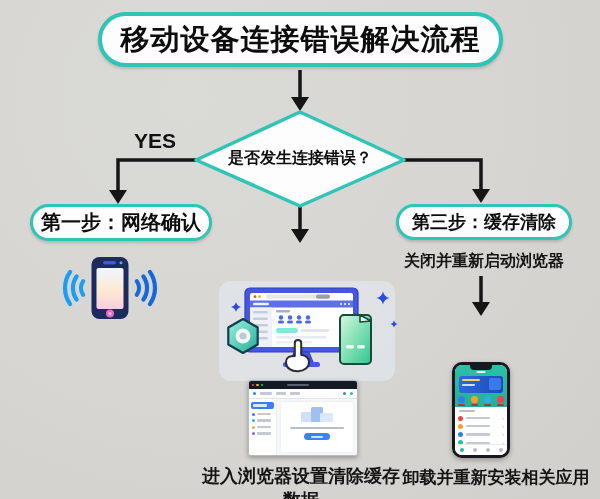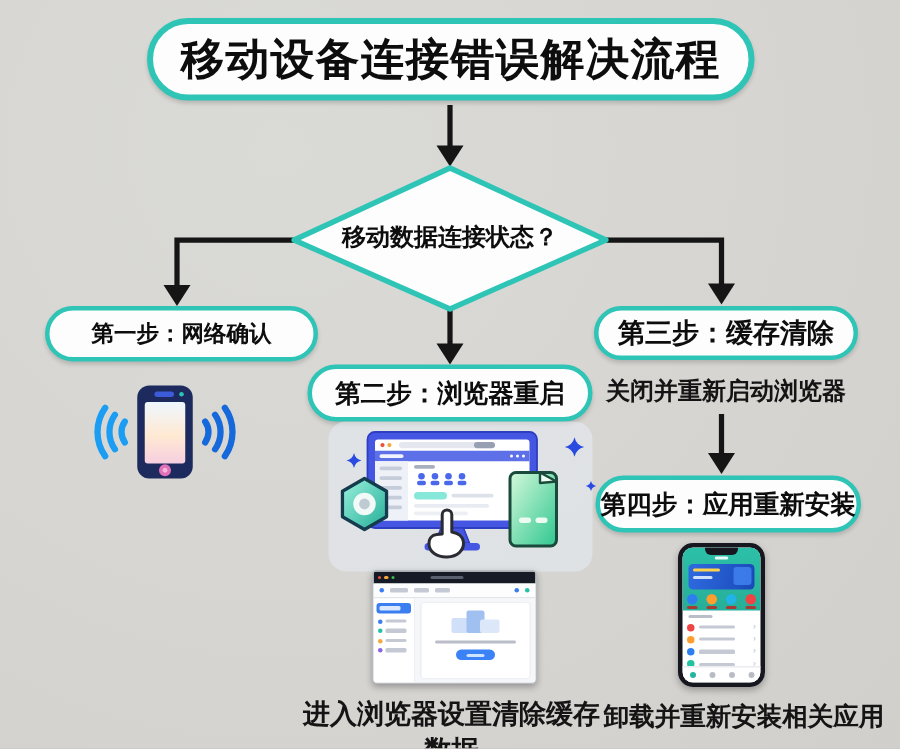--- a/index.html
+++ b/index.html
@@ -7,21 +7,21 @@
   #canvas{position:relative;width:600px;height:499px;background:#d6d5d2;overflow:hidden;
           background-image:radial-gradient(circle at 30% 20%, #dadad7 0%, #d6d5d2 55%, #d0cfcc 100%);padding-left:20px;}
   .abs{position:absolute;}
   svg{display:block;}
 
   
   .pill{position:absolute;background:#fdfdfd;border:3.5px solid #2ec4b6;border-radius:22px;
         display:flex;align-items:center;justify-content:center;color:#0d0d0d;font-weight:bold;
         box-shadow:0 2px 3px rgba(0,0,0,.16);box-sizing:border-box;white-space:nowrap;}
   #title-node{left:98px;top:12px;width:405px;height:55px;border-width:4px;border-radius:28px;font-size:29px;letter-spacing:1px;}
-  #step1-node{left:30px;top:204px;width:182px;height:37px;font-size:15px;}
+  #step1-node{left:30px;top:204px;width:182px;height:37px;font-size:20px;}
   #step2-node{left:205px;top:243px;width:190px;height:38px;font-size:17px;}
   #step3-node{left:396px;top:204px;width:176px;height:36px;font-size:18px;}
   #step4-node{left:397px;top:317px;width:177px;height:38px;font-size:17px;}
   #decision-label{left:197px;top:148px;width:206px;text-align:center;font-size:16px;font-weight:bold;color:#0d0d0d;}
   .branch-label{position:absolute;width:60px;text-align:center;font-size:21px;font-weight:bold;color:#111;}
   #yes-label{left:125px;top:129px;}
   #no-label{left:411px;top:129px;}
   .caption{position:absolute;text-align:center;font-weight:bold;color:#141414;}
   #step1-caption{left:2px;top:326px;width:214px;font-size:14.5px;}
   #step2-caption{left:195px;top:464px;width:212px;font-size:18px;}
@@ -95,33 +95,28 @@
       <polygon points="291,229 309,229 300,243"></polygon>
       <polygon points="472,302 490,302 481,316"></polygon>
     </g>
     <polygon points="300,112 404,160 300,206 196,160" fill="#fdfdfd" stroke="#2ec4b6" stroke-width="3.5" stroke-linejoin="round"></polygon>
   </svg>
 
   <div class="pill" id="title-node">
     <span>移动设备连接错误解决流程</span>
   </div>
 
-  <div class="abs" id="decision-label">移动数据连接状态？</div>
+  <div class="abs" id="decision-label">是否发生连接错误？</div>
+  <div class="branch-label" id="yes-label">YES</div>
 
   <div class="pill" id="step1-node">
     <span>第一步：网络确认</span>
   </div>
-  <div class="pill" id="step2-node">
-    <span>第二步：浏览器重启</span>
-  </div>
   <div class="pill" id="step3-node">
     <span>第三步：缓存清除</span>
-  </div>
-  <div class="pill" id="step4-node">
-    <span>第四步：应用重新安装</span>
   </div>
 
   <svg class="abs" style="left:35px;top:249px" width="150" height="78" viewBox="0 0 150 78">
     <defs>
       <linearGradient id="scr" x1="0" y1="0" x2="0" y2="1">
         <stop offset="0" stop-color="#eef7ff"></stop>
           <stop offset="0.55" stop-color="#ffe9d2"></stop>
           <stop offset="1" stop-color="#f6cfe0"></stop>
       </linearGradient>
     </defs>

